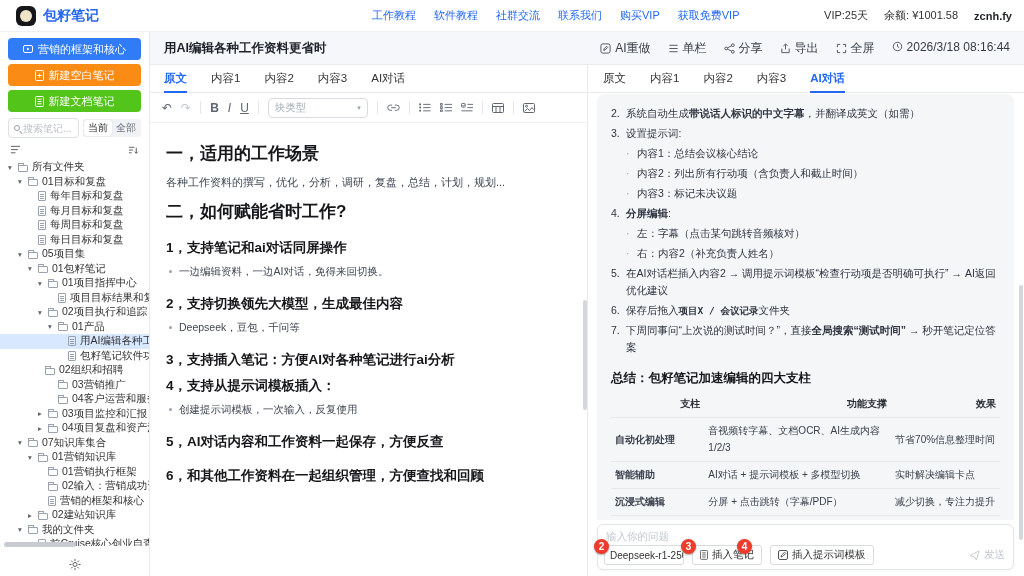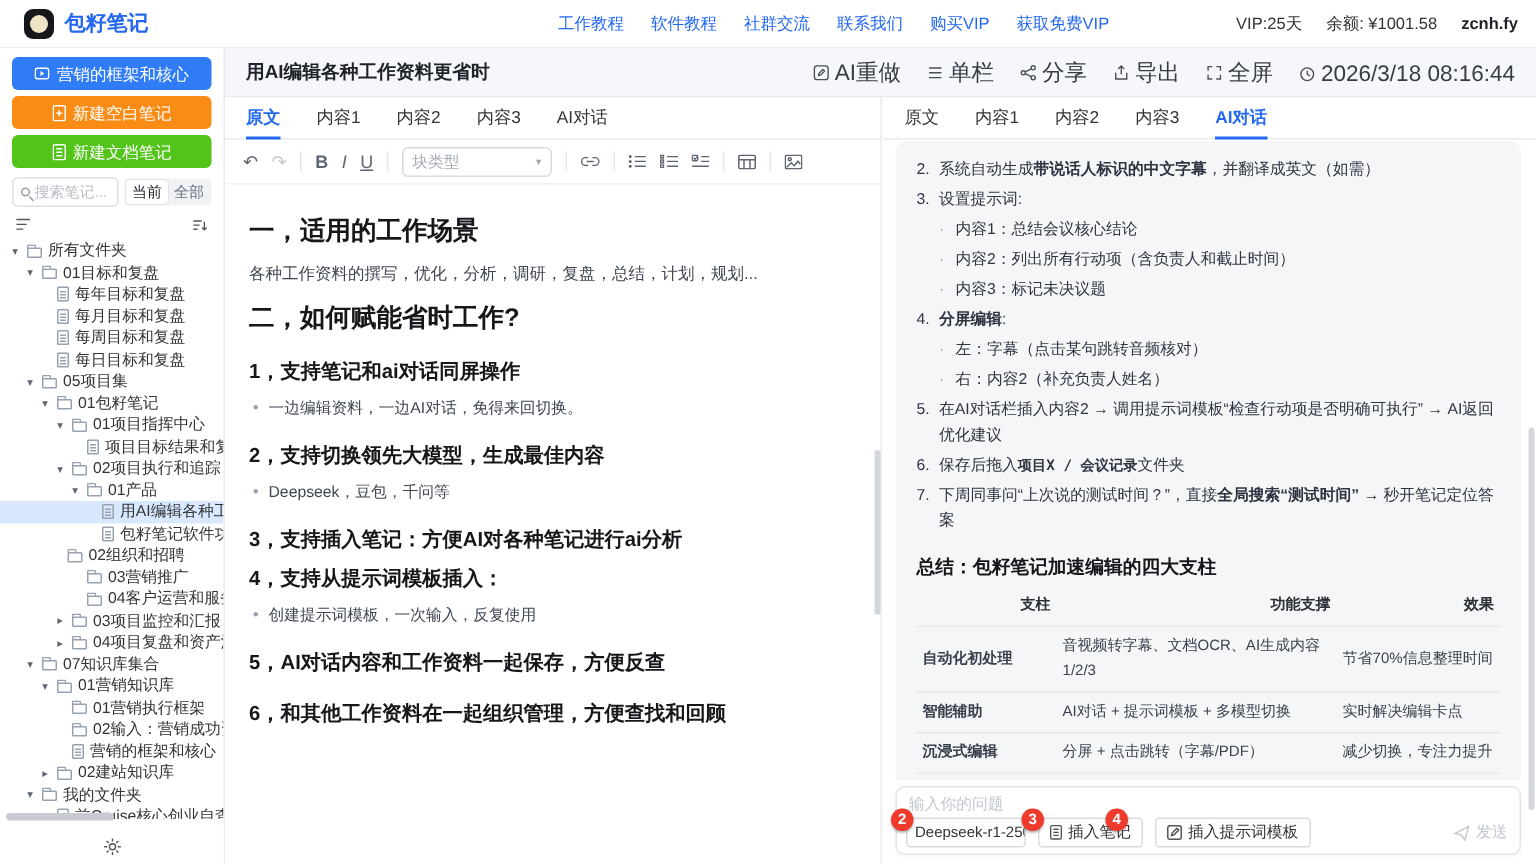--- a/index.html
+++ b/index.html
@@ -41,21 +41,21 @@
 .fo::before{content:"";position:absolute;top:-3px;left:-1px;width:4px;height:2px;border:1px solid #98a1ae;border-bottom:none;border-radius:1px 1px 0 0}
 .fi{width:8px;height:10px;border:1px solid #98a1ae;border-radius:1px;position:relative;flex:none}
 .fi::after{content:"";position:absolute;left:1px;top:2px;width:4px;height:1px;background:#98a1ae;box-shadow:0 2px 0 #98a1ae,0 4px 0 #98a1ae}
 .tl{overflow:hidden;text-overflow:clip}
 .sidebot{height:30px;flex:none;position:relative;background:#fff}
 .hscroll{position:absolute;top:-4px;left:4px;width:72px;height:5px;border-radius:3px;background:#c8ccd2;cursor:pointer}
 .gearwrap{position:absolute;left:50%;transform:translateX(-50%);bottom:5px;cursor:pointer}
 
 .titlebar{position:absolute;left:150px;right:0;top:32px;height:33px;background:#f5f7fa;border-bottom:1px solid #e8eaed;display:flex;align-items:center;padding:0 14px}
 .doc-title{font-weight:bold;font-size:12.5px;color:#1f2329}
-.ttools{margin-left:auto;display:flex;gap:17px;align-items:flex-end;font-size:15px;color:#373c44}
+.ttools{margin-left:auto;display:flex;gap:17px;align-items:flex-start;font-size:12px;color:#373c44}
 .ttool{display:flex;gap:4px;align-items:center;cursor:pointer}
 
 .pane{position:absolute;top:65px;bottom:0;background:#fff}
 .pL{left:150px;width:438px;border-right:1px solid #e8eaed}
 .pR{left:589px;right:0}
 .tabs{height:28px;border-bottom:1px solid #e8eaed;display:flex;align-items:center;padding:0 14px;gap:24px;font-size:11.5px;color:#333}
 .tab{cursor:pointer;height:100%;display:flex;align-items:center;position:relative}
 .tab.on{color:#2468f2;font-weight:bold}
 .tab.on::after{content:"";position:absolute;left:0;right:0;bottom:-1px;height:2px;background:#2468f2}
 .etoolbar{height:30px;display:flex;align-items:center;gap:9px;padding:0 12px;color:#5f6672;border-bottom:1px solid #f1f2f4}

